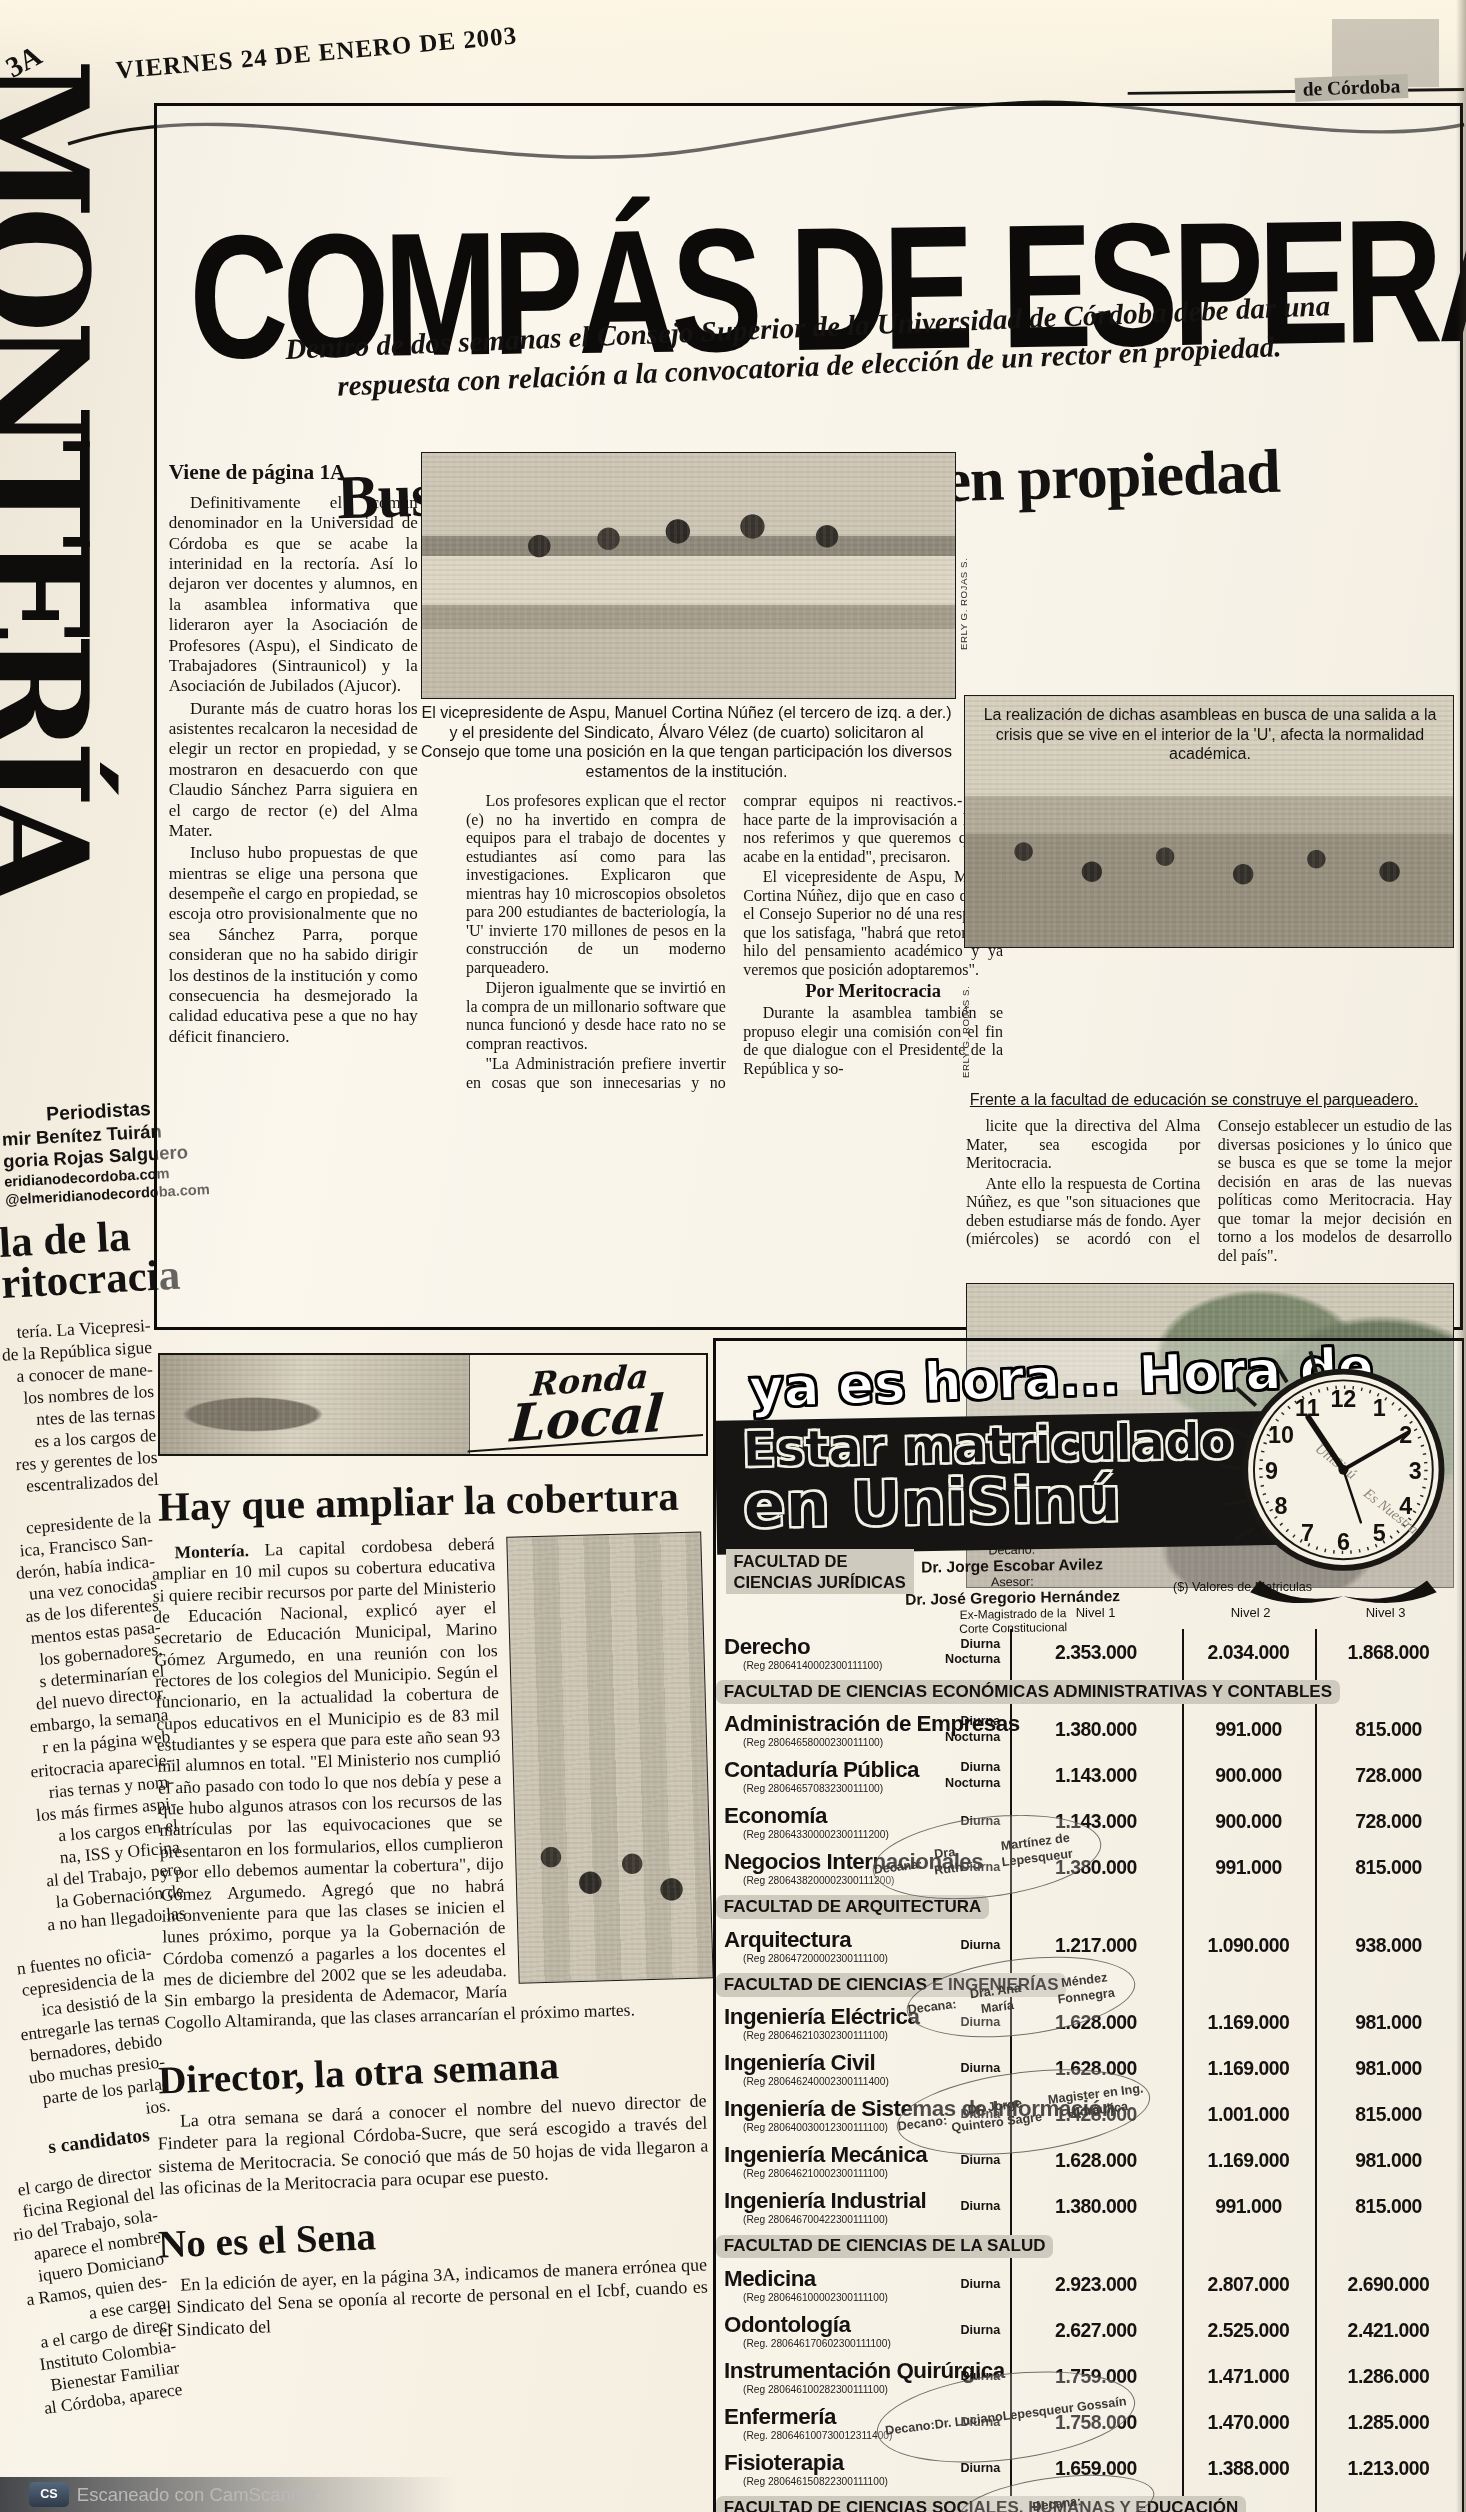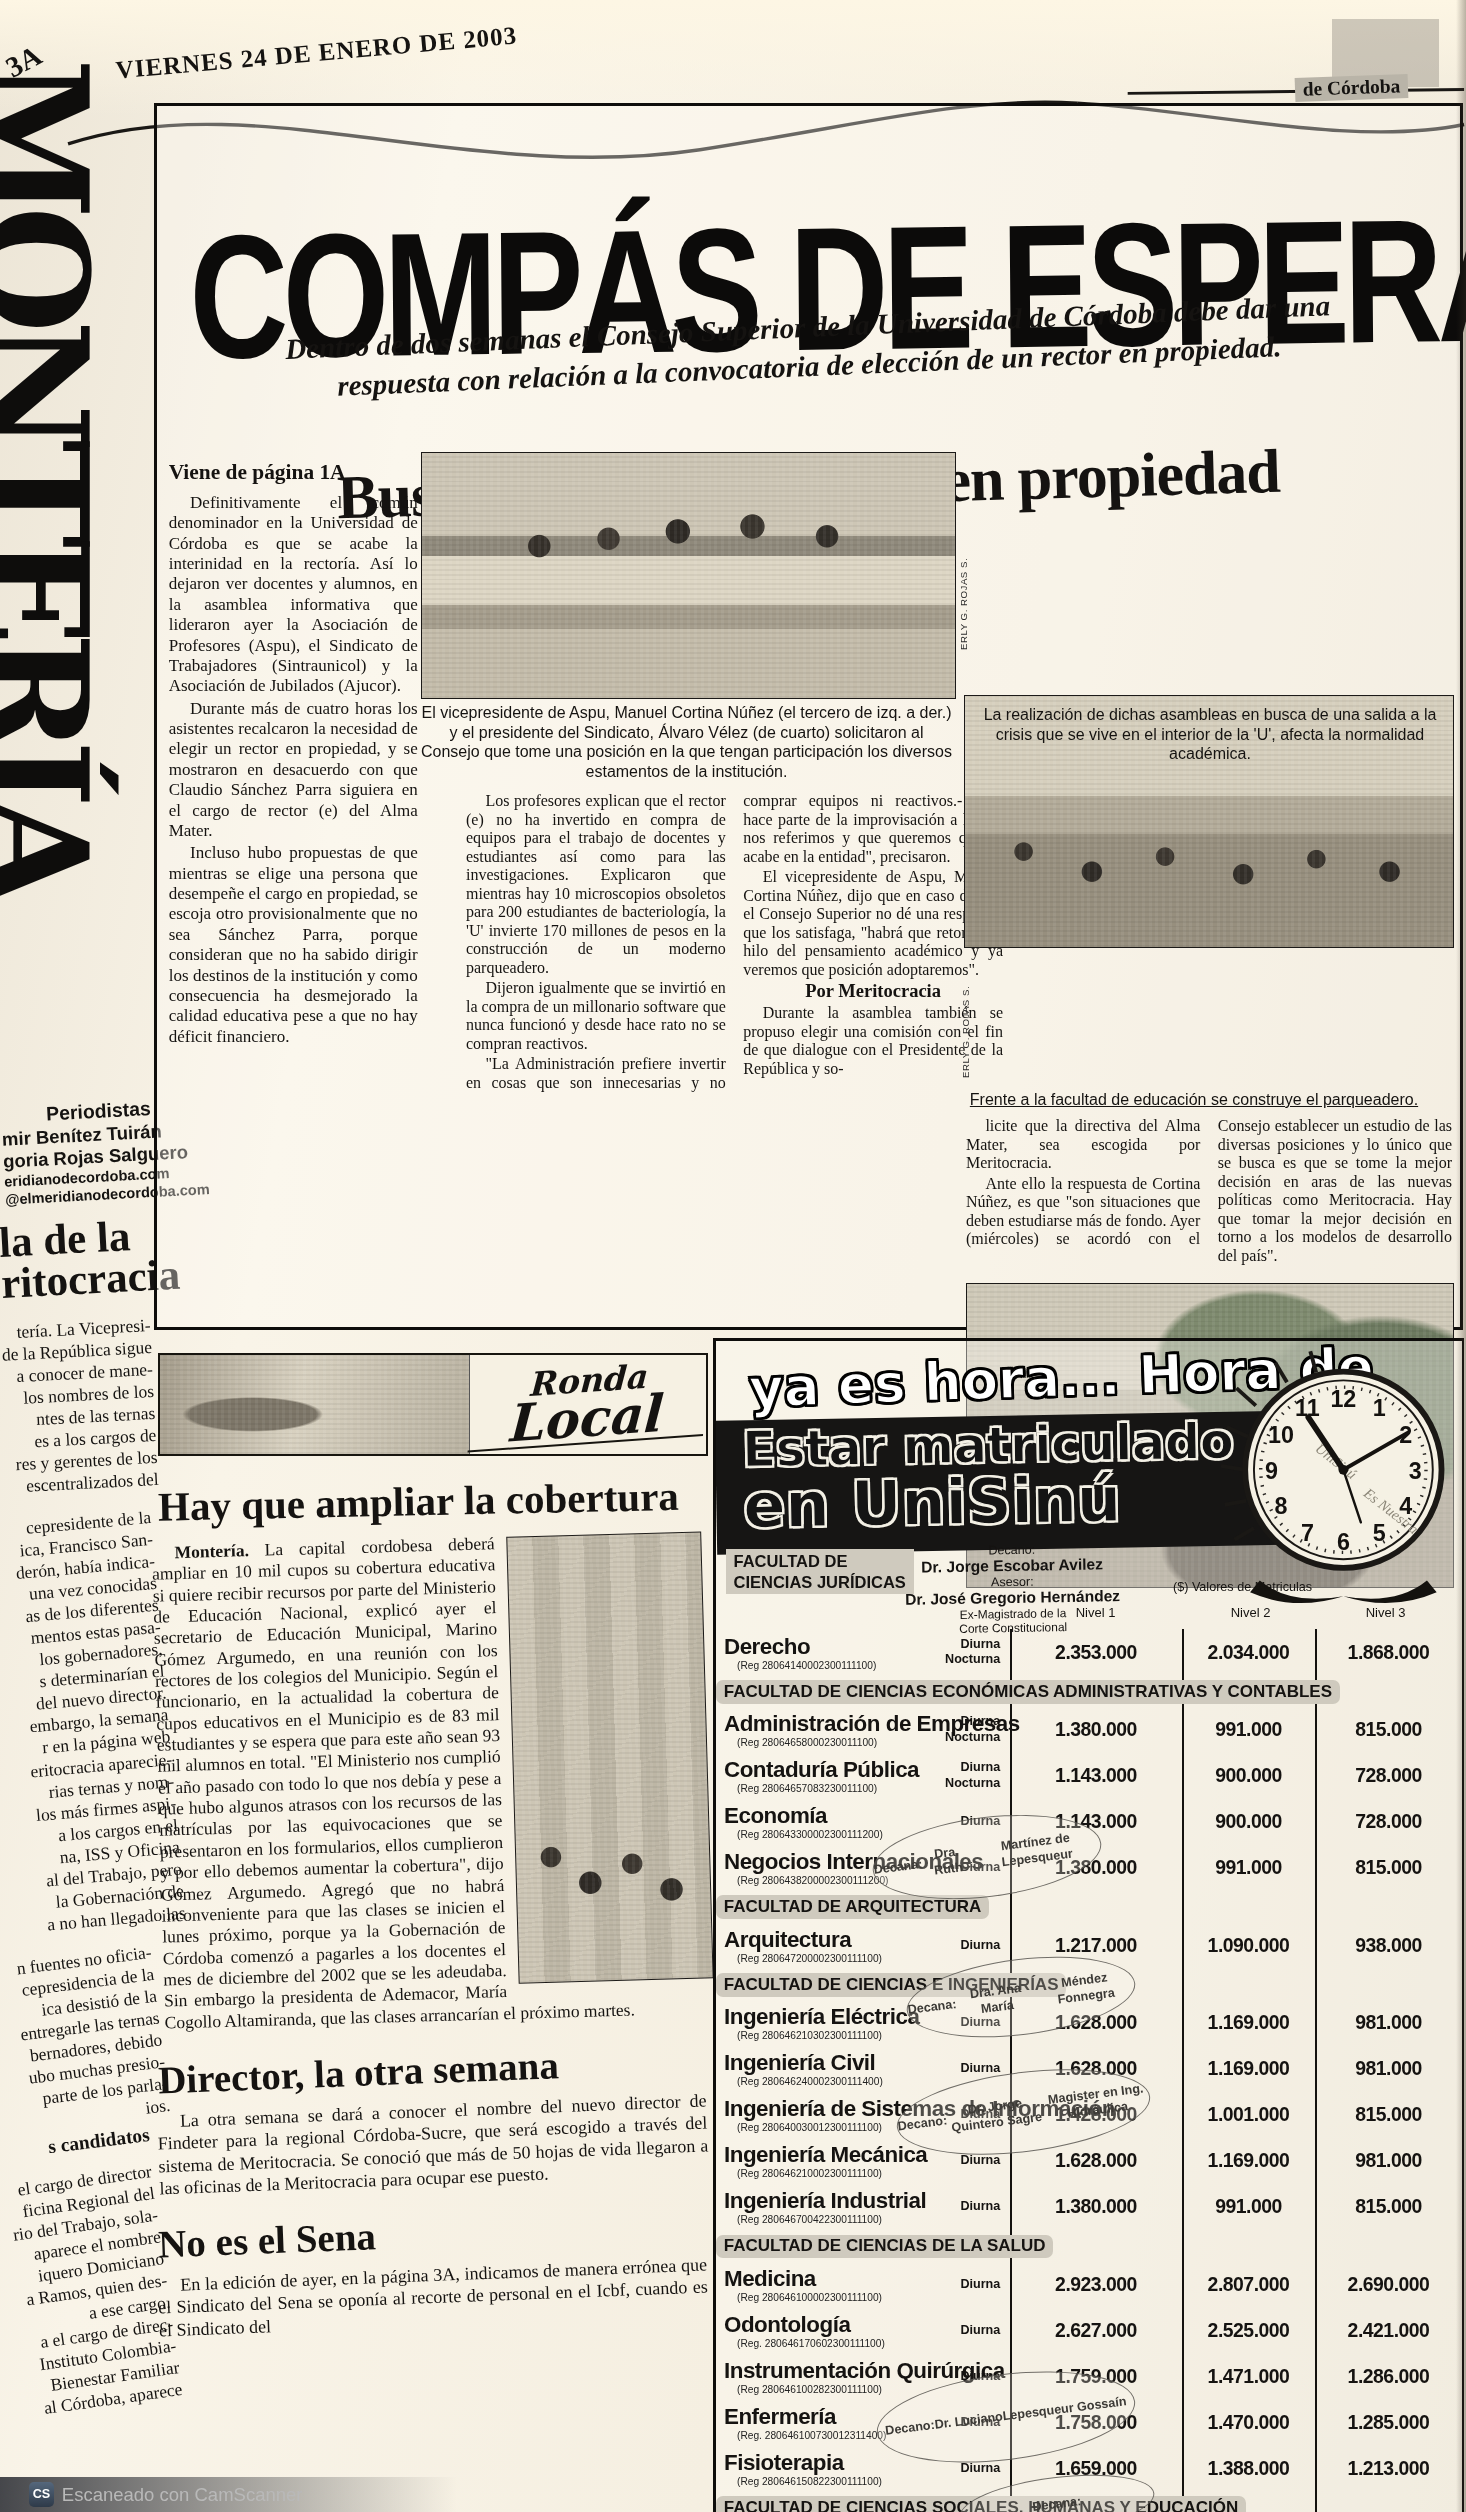--- a/index.html
+++ b/index.html
@@ -145,33 +145,33 @@
   .jur-dean .s{font-size:12px;}
   .levels-row{position:absolute;top:264px;left:0;width:100%;font:13px "Liberation Sans",sans-serif;}
   .levels-row span{position:absolute;text-align:center;width:117px;}
   .vline{position:absolute;top:288px;bottom:0;width:1.9px;background:#14120f;z-index:0;}
   #ad-table{position:absolute;left:0;top:288px;right:0;bottom:0;z-index:1;}
   .fac-band{margin:4.9px 0 2.9px;padding:1.9px 7.8px;background:#cfcabe;display:inline-block;
       font:bold 17px "Liberation Sans",sans-serif;white-space:nowrap;border-radius:7px;}
   .prog-row{display:grid;grid-template-columns:228px 66px 172px 133px 1fr;align-items:center;
       min-height:44px;padding:1px 0;}
   .prog-name{font:bold 22.4px "Liberation Sans",sans-serif;white-space:nowrap;padding-left:8px;letter-spacing:-0.5px;}
-  .prog-reg{font:10.2px "Liberation Sans",sans-serif;padding-left:21px;color:#222;}
+  .prog-reg{font:10.2px "Liberation Sans",sans-serif;padding-left:27px;color:#222;}
   .prog-sched{font:bold 12.6px/1.2 "Liberation Sans",sans-serif;text-align:right;padding-right:9.7px;}
   .price{font:bold 19.4px "Liberation Sans",sans-serif;text-align:center;letter-spacing:-0.5px;}
   .stamp{position:absolute;border:1.9px solid rgba(80,78,72,.8);border-radius:50%;
       display:flex;align-items:center;justify-content:center;text-align:center;
       font:bold 12.6px/1.25 "Liberation Sans",sans-serif;color:#3c3a36;
       transform:rotate(-7deg);background:rgba(250,248,240,.25);z-index:2;}
 
   
   #wm-strip{position:absolute;left:0;bottom:0;width:457px;height:35px;
       background:linear-gradient(90deg,rgba(50,52,58,.9),rgba(50,52,58,0));}
   #watermark{position:absolute;left:29px;bottom:4.9px;display:flex;align-items:center;gap:7.8px;}
-  .cs-badge{width:25px;height:25px;border-radius:4.9px;background:linear-gradient(#55677c,#2e3a49);
+  .cs-badge{width:40px;height:25px;border-radius:4.9px;background:linear-gradient(#55677c,#2e3a49);
       color:#fff;font:bold 12.6px/25px "Liberation Sans",sans-serif;text-align:center;}
   .wm-text{font:18.5px "Liberation Sans",sans-serif;color:#b9b9b9;}
 </style>
 </head>
 <body>
 
 <div id="page">
 
   <svg id="header-rules" viewBox="0 0 1508 220">
     <path d="M70,148 C260,86 480,190 720,154 C900,126 990,100 1108,106" fill="none" stroke="#1a1815" stroke-width="3.5"></path>

